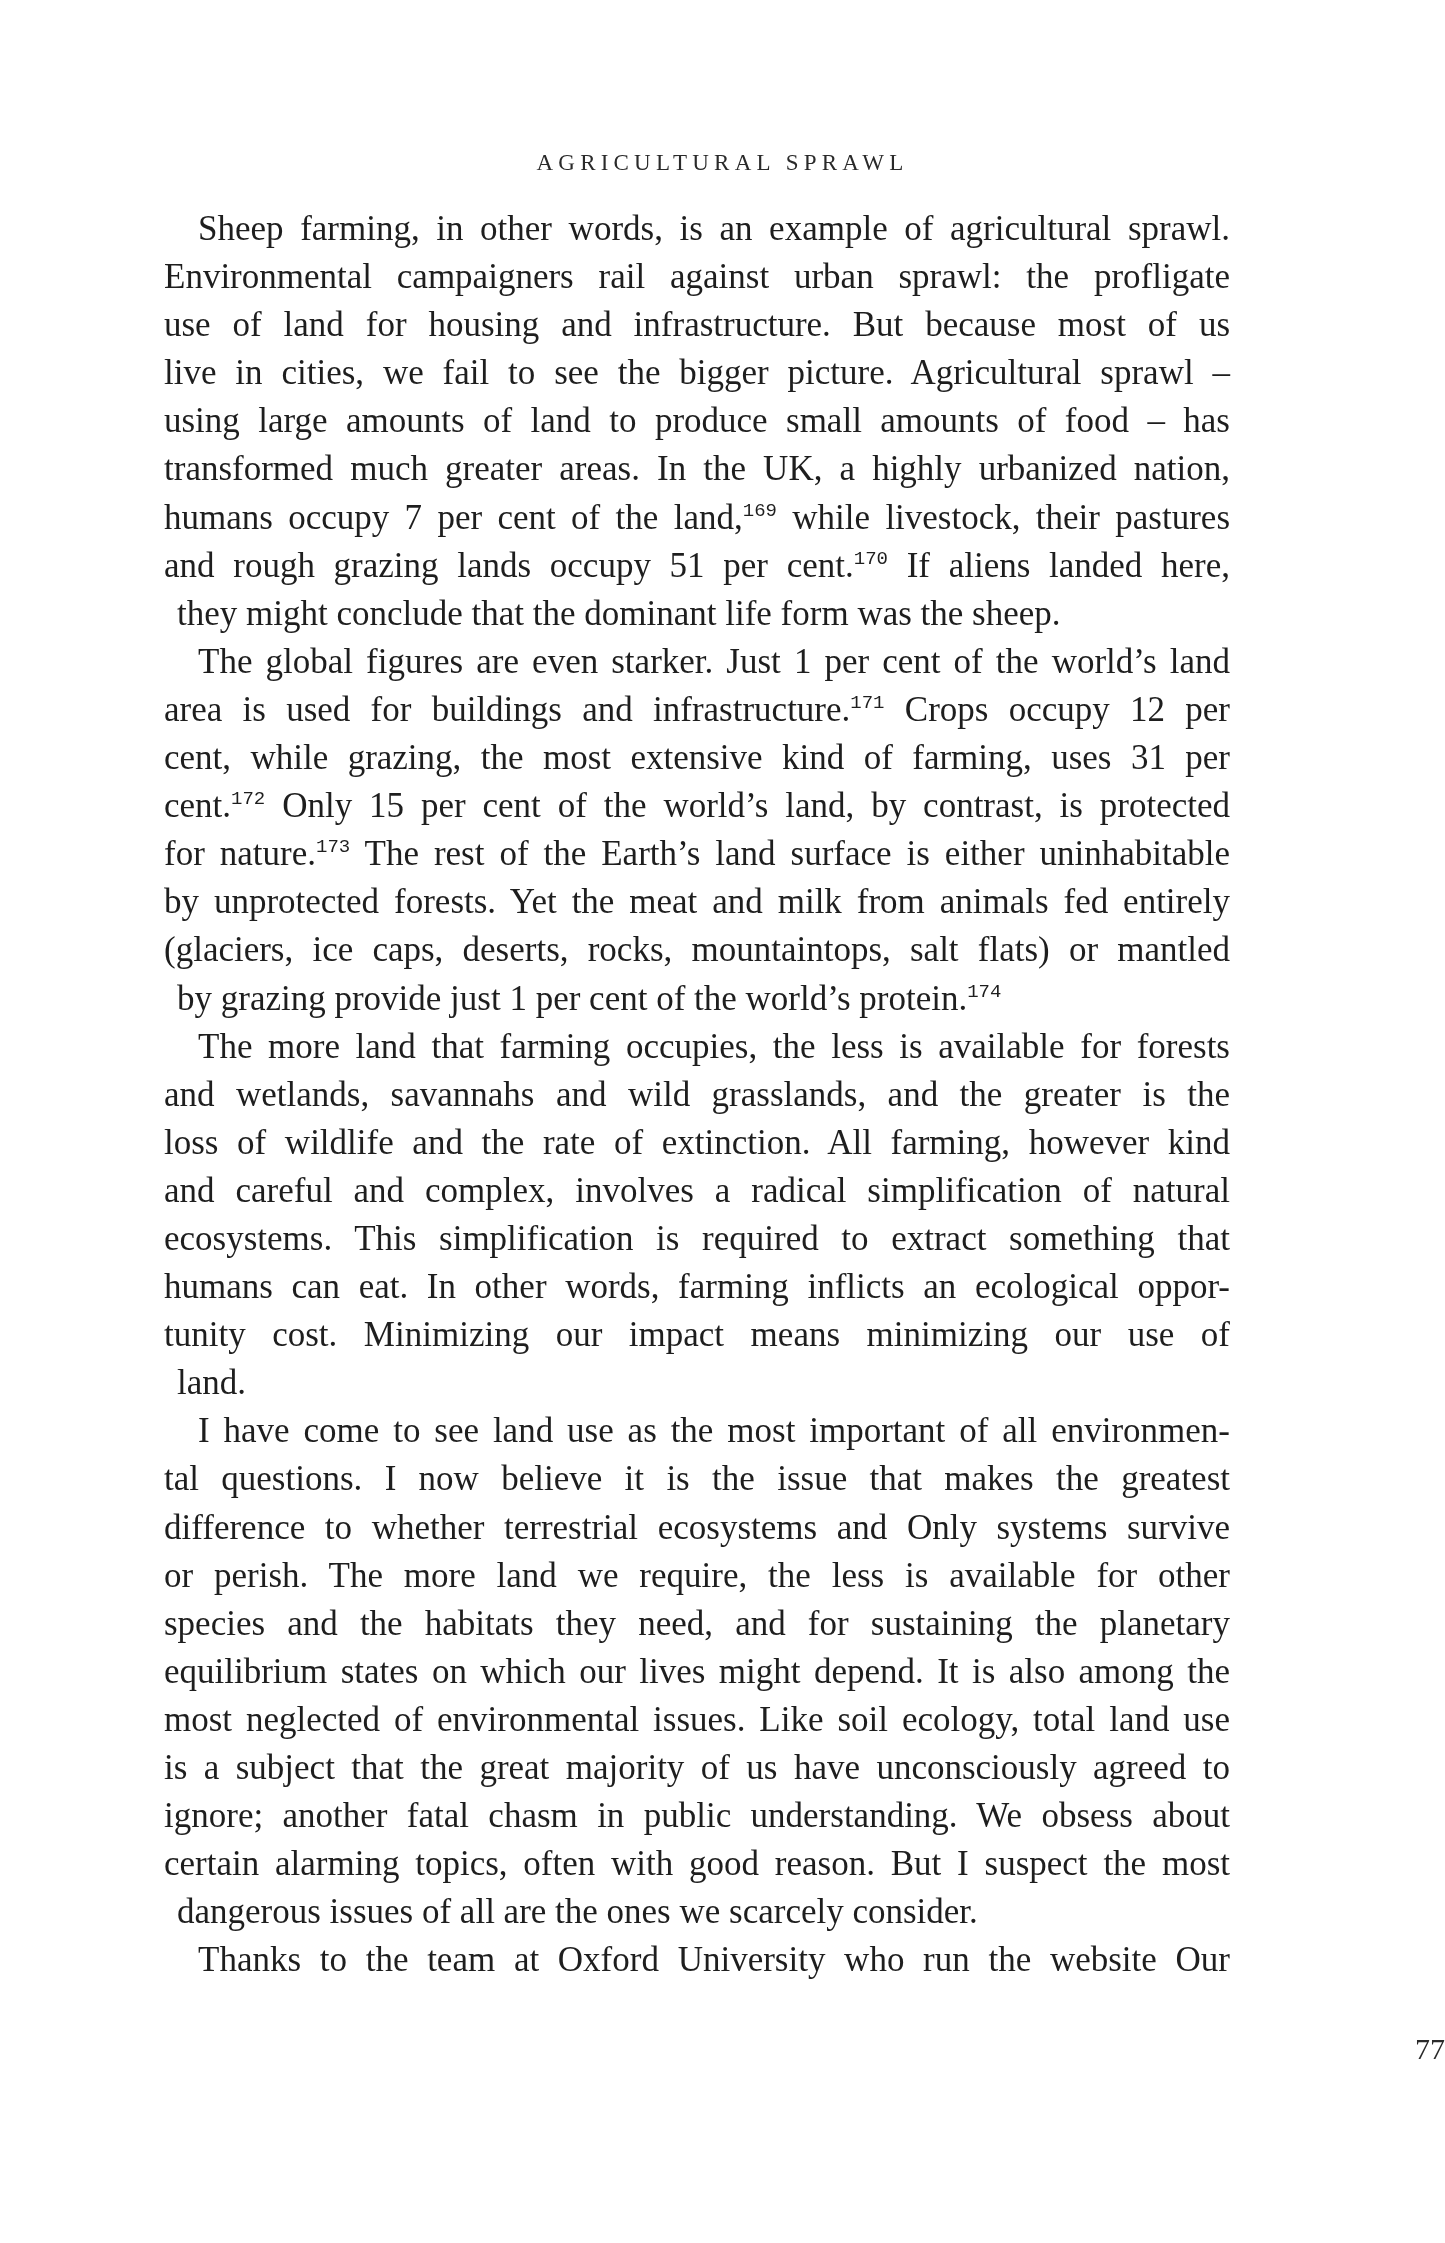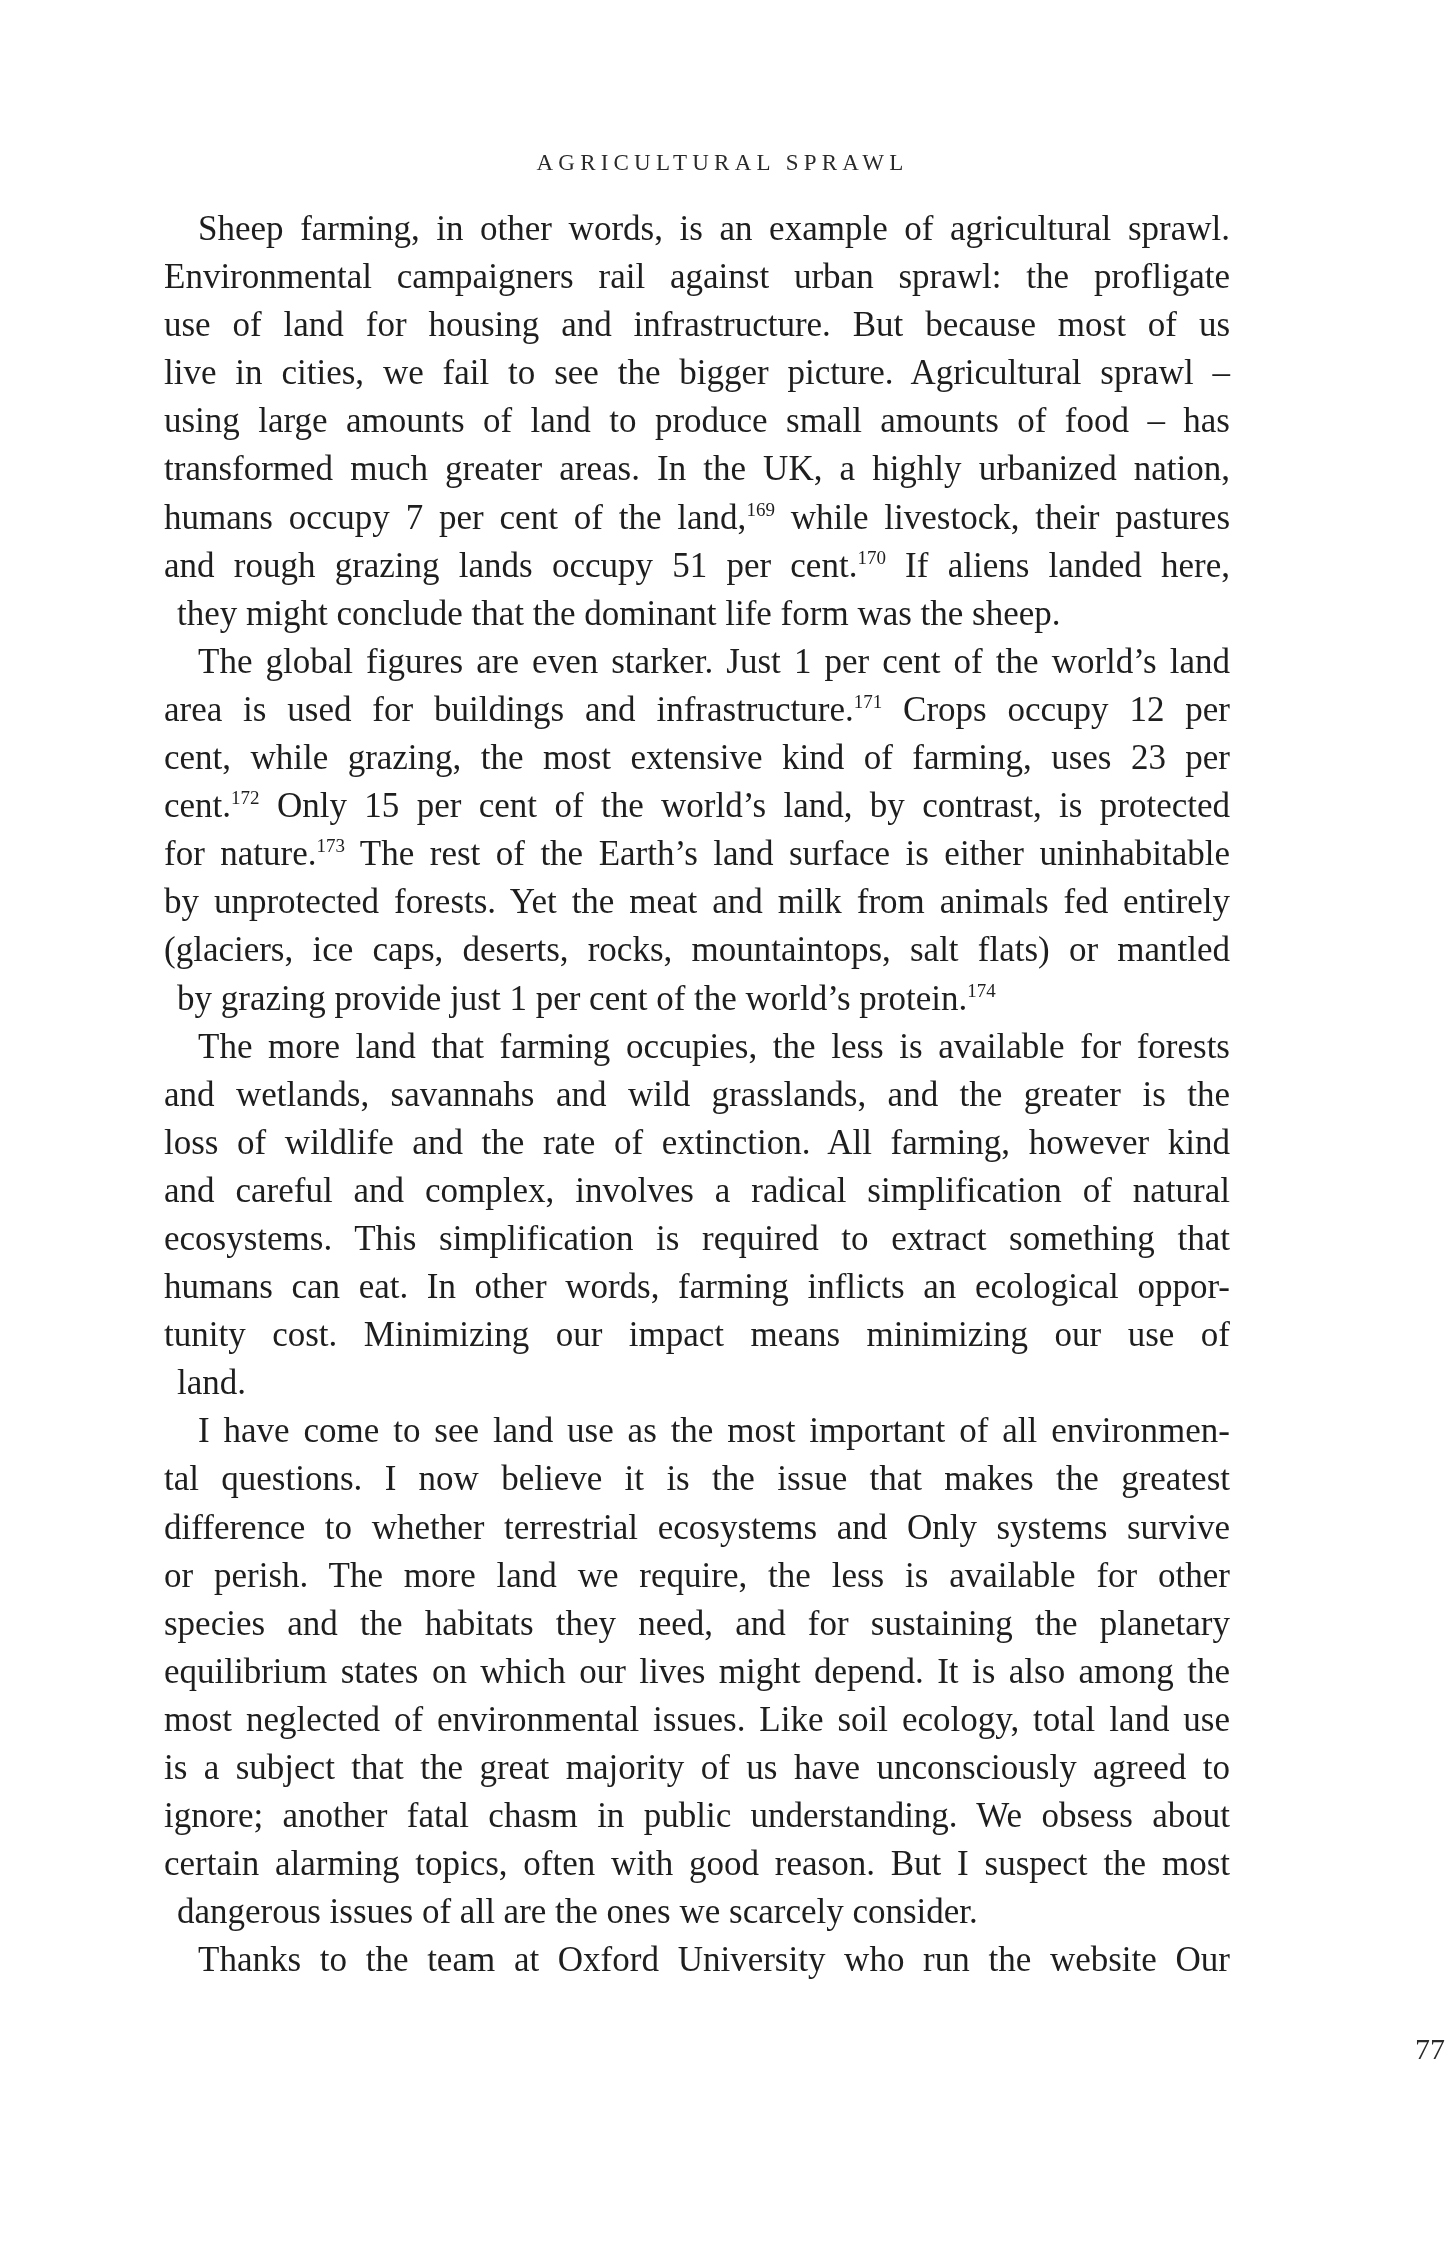--- a/index.html
+++ b/index.html
@@ -53,20 +53,21 @@
       padding-left: 34px;
     }
     .line.last {
       text-align-last: left;
       margin-left: 13px;
     }
     .line sup {
       font-size: 19px;
       line-height: 0;
       vertical-align: 13px;
+      font-family: Liberation Mono, monospace;
     }
     .page-number {
       position: absolute;
       top: 2032px;
       left: 0;
       width: 1445px;
       text-align: right;
       font-size: 30px;
       color: #2a2a2a;
     }
@@ -84,21 +85,21 @@
         <span class="line"><span>live in cities, we fail to see the bigger picture. Agricultural sprawl –</span></span>
         <span class="line"><span>using large amounts of land to produce small amounts of food – has</span></span>
         <span class="line"><span>transformed much greater areas. In the UK, a highly urbanized nation,</span></span>
         <span class="line"><span>humans occupy 7 per cent of the land,</span><sup>169</sup><span> while livestock, their pastures</span></span>
         <span class="line"><span>and rough grazing lands occupy 51 per cent.</span><sup>170</sup><span> If aliens landed here,</span></span>
         <span class="line last"><span>they might conclude that the dominant life form was the sheep.</span></span>
       </div>
       <div>
         <span class="line indent"><span>The global figures are even starker. Just 1 per cent of the world’s land</span></span>
         <span class="line"><span>area is used for buildings and infrastructure.</span><sup>171</sup><span> Crops occupy 12 per</span></span>
-        <span class="line"><span>cent, while grazing, the most extensive kind of farming, uses 23 per</span></span>
+        <span class="line"><span>cent, while grazing, the most extensive kind of farming, uses 31 per</span></span>
         <span class="line"><span>cent.</span><sup>172</sup><span> Only 15 per cent of the world’s land, by contrast, is protected</span></span>
         <span class="line"><span>for nature.</span><sup>173</sup><span> The rest of the Earth’s land surface is either uninhabitable</span></span>
         <span class="line"><span>by unprotected forests. Yet the meat and milk from animals fed entirely</span></span>
         <span class="line"><span>(glaciers, ice caps, deserts, rocks, mountaintops, salt flats) or mantled</span></span>
         <span class="line last"><span>by grazing provide just 1 per cent of the world’s protein.</span><sup>174</sup></span>
       </div>
       <div>
         <span class="line indent"><span>The more land that farming occupies, the less is available for forests</span></span>
         <span class="line"><span>and wetlands, savannahs and wild grasslands, and the greater is the</span></span>
         <span class="line"><span>loss of wildlife and the rate of extinction. All farming, however kind</span></span>

